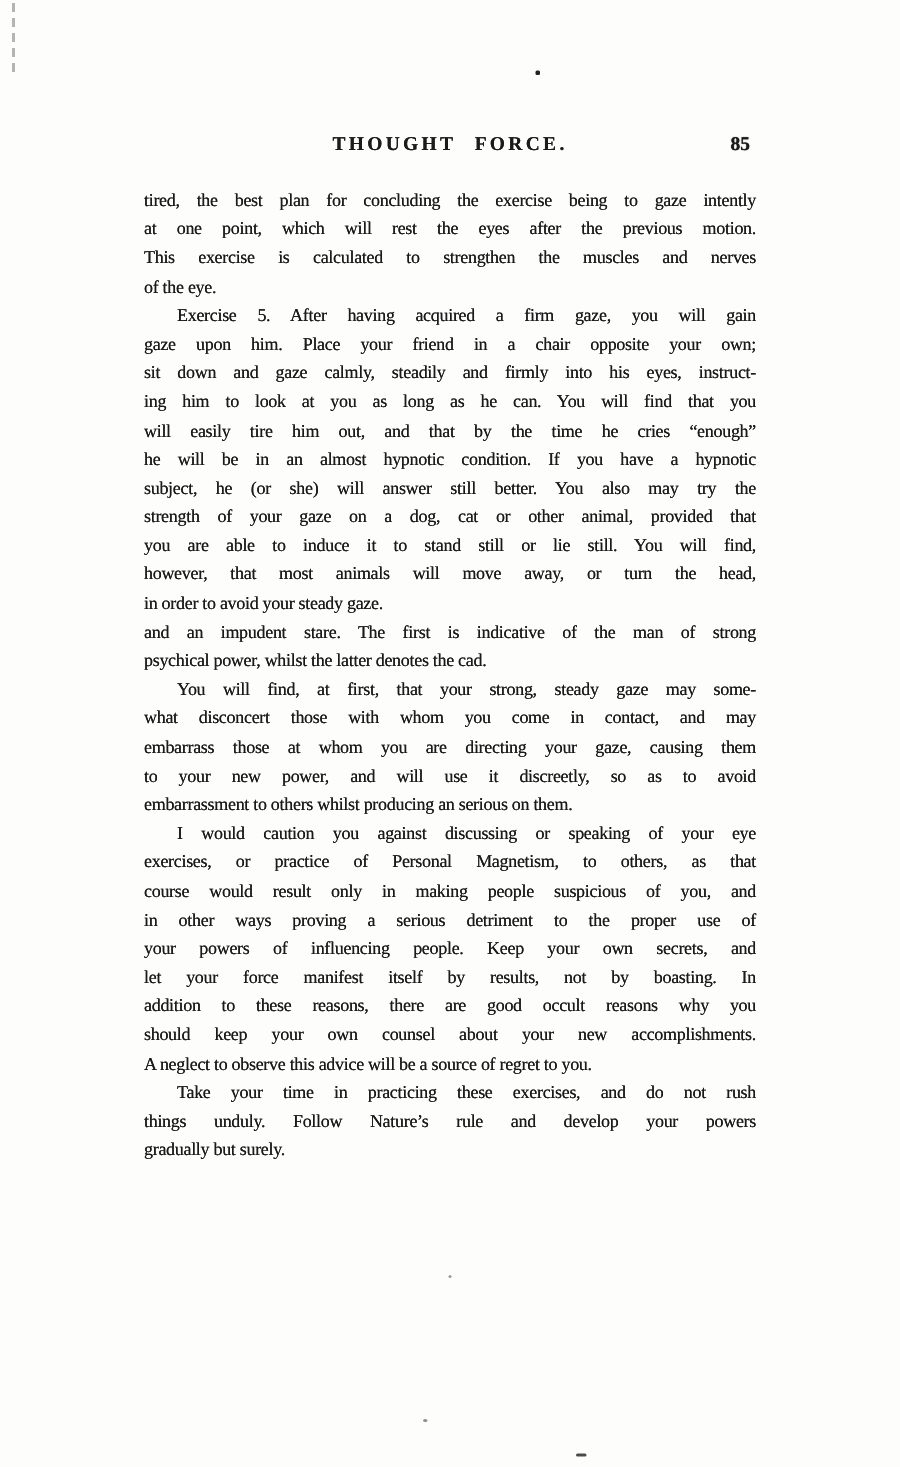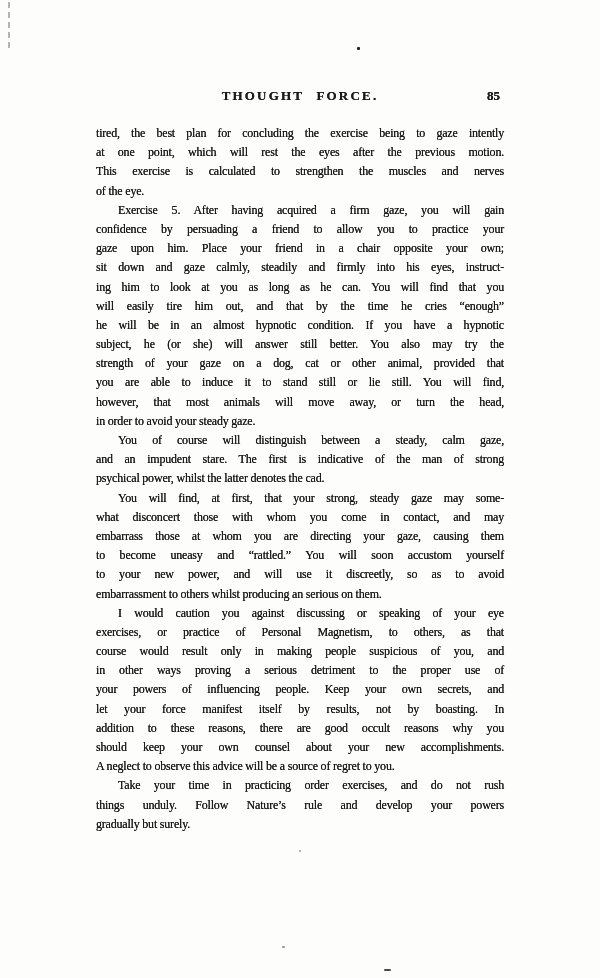--- a/index.html
+++ b/index.html
@@ -103,47 +103,44 @@
     <span class="running-title">THOUGHT  FORCE.</span>
     <span class="page-number">85</span>
   </div>
 
   <div class="body-block">
       <div class="line">tired, the best plan for concluding the exercise being to gaze intently</div>
       <div class="line">at one point, which will rest the eyes after the previous motion.</div>
       <div class="line">This exercise is calculated to strengthen the muscles and nerves</div>
       <div class="line last">of the eye.</div>
       <div class="line indent">Exercise 5.  After having acquired a firm gaze, you will gain</div>
-      <div class="line">confidence by persuading a friend to allow you to practice your</div>
       <div class="line">gaze upon him.  Place your friend in a chair opposite your own;</div>
       <div class="line">sit down and gaze calmly, steadily and firmly into his eyes, instruct-</div>
       <div class="line">ing him to look at you as long as he can.  You will find that you</div>
       <div class="line">will easily tire him out, and that by the time he cries “enough”</div>
       <div class="line">he will be in an almost hypnotic condition.  If you have a hypnotic</div>
       <div class="line">subject, he (or she) will answer still better.  You also may try the</div>
       <div class="line">strength of your gaze on a dog, cat or other animal, provided that</div>
       <div class="line">you are able to induce it to stand still or lie still.  You will find,</div>
       <div class="line">however, that most animals will move away, or turn the head,</div>
       <div class="line last">in order to avoid your steady gaze.</div>
-      <div class="line indent">You of course will distinguish between a steady, calm gaze,</div>
       <div class="line">and an impudent stare.  The first is indicative of the man of strong</div>
       <div class="line last">psychical power, whilst the latter denotes the cad.</div>
       <div class="line indent">You will find, at first, that your strong, steady gaze may some-</div>
       <div class="line">what disconcert those with whom you come in contact, and may</div>
       <div class="line">embarrass those at whom you are directing your gaze, causing them</div>
-      <div class="line">to become uneasy and “rattled.”  You will soon accustom yourself</div>
       <div class="line">to your new power, and will use it discreetly, so as to avoid</div>
       <div class="line last">embarrassment to others whilst producing an serious on them.</div>
       <div class="line indent">I would caution you against discussing or speaking of your eye</div>
       <div class="line">exercises, or practice of Personal Magnetism, to others, as that</div>
       <div class="line">course would result only in making people suspicious of you, and</div>
       <div class="line">in other ways proving a serious detriment to the proper use of</div>
       <div class="line">your powers of influencing people.  Keep your own secrets, and</div>
       <div class="line">let your force manifest itself by results, not by boasting.  In</div>
       <div class="line">addition to these reasons, there are good occult reasons why you</div>
       <div class="line">should keep your own counsel about your new accomplishments.</div>
       <div class="line last">A neglect to observe this advice will be a source of regret to you.</div>
-      <div class="line indent">Take your time in practicing order exercises, and do not rush</div>
+      <div class="line indent">Take your time in practicing these exercises, and do not rush</div>
       <div class="line">things unduly.  Follow Nature’s rule and develop your powers</div>
       <div class="line last">gradually but surely.</div>
     </div>
 
 </div>
 
 </body></html>

